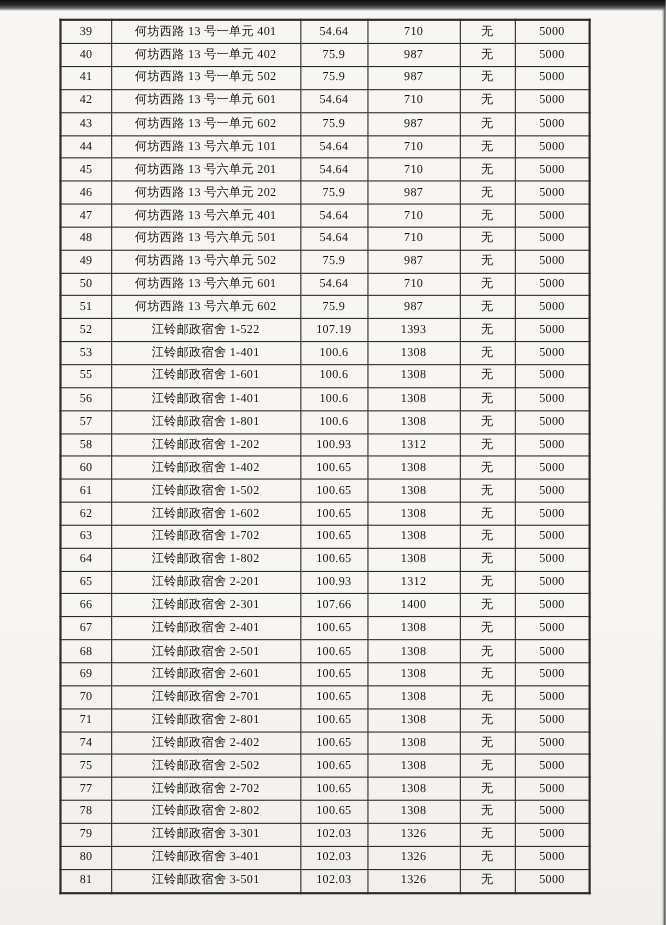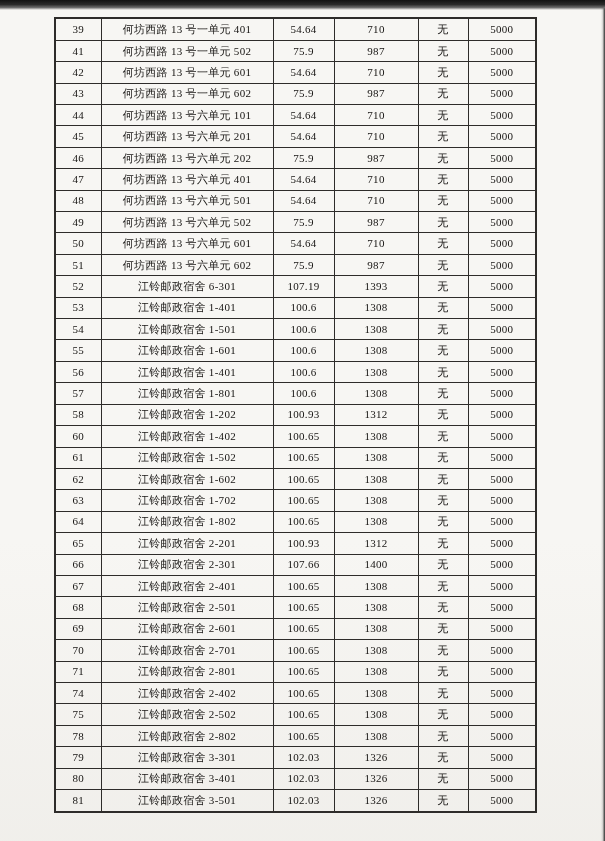--- a/index.html
+++ b/index.html
@@ -87,20 +87,28 @@
   <tbody>
       <tr>
     <td>39</td>
     <td>何坊西路 13 号一单元 401</td>
     <td>54.64</td>
     <td>710</td>
     <td>无</td>
     <td>5000</td>
   </tr>
       <tr>
+    <td>40</td>
+    <td>何坊西路 13 号一单元 402</td>
+    <td>75.9</td>
+    <td>987</td>
+    <td>无</td>
+    <td>5000</td>
+  </tr>
+      <tr>
     <td>41</td>
     <td>何坊西路 13 号一单元 502</td>
     <td>75.9</td>
     <td>987</td>
     <td>无</td>
     <td>5000</td>
   </tr>
       <tr>
     <td>42</td>
     <td>何坊西路 13 号一单元 601</td>
@@ -176,37 +184,29 @@
       <tr>
     <td>51</td>
     <td>何坊西路 13 号六单元 602</td>
     <td>75.9</td>
     <td>987</td>
     <td>无</td>
     <td>5000</td>
   </tr>
       <tr>
     <td>52</td>
-    <td>江铃邮政宿舍 6-301</td>
+    <td>江铃邮政宿舍 1-522</td>
     <td>107.19</td>
     <td>1393</td>
     <td>无</td>
     <td>5000</td>
   </tr>
       <tr>
     <td>53</td>
     <td>江铃邮政宿舍 1-401</td>
-    <td>100.6</td>
-    <td>1308</td>
-    <td>无</td>
-    <td>5000</td>
-  </tr>
-      <tr>
-    <td>54</td>
-    <td>江铃邮政宿舍 1-501</td>
     <td>100.6</td>
     <td>1308</td>
     <td>无</td>
     <td>5000</td>
   </tr>
       <tr>
     <td>55</td>
     <td>江铃邮政宿舍 1-601</td>
     <td>100.6</td>
     <td>1308</td>
@@ -343,20 +343,28 @@
   </tr>
       <tr>
     <td>75</td>
     <td>江铃邮政宿舍 2-502</td>
     <td>100.65</td>
     <td>1308</td>
     <td>无</td>
     <td>5000</td>
   </tr>
       <tr>
+    <td>77</td>
+    <td>江铃邮政宿舍 2-702</td>
+    <td>100.65</td>
+    <td>1308</td>
+    <td>无</td>
+    <td>5000</td>
+  </tr>
+      <tr>
     <td>78</td>
     <td>江铃邮政宿舍 2-802</td>
     <td>100.65</td>
     <td>1308</td>
     <td>无</td>
     <td>5000</td>
   </tr>
       <tr>
     <td>79</td>
     <td>江铃邮政宿舍 3-301</td>

